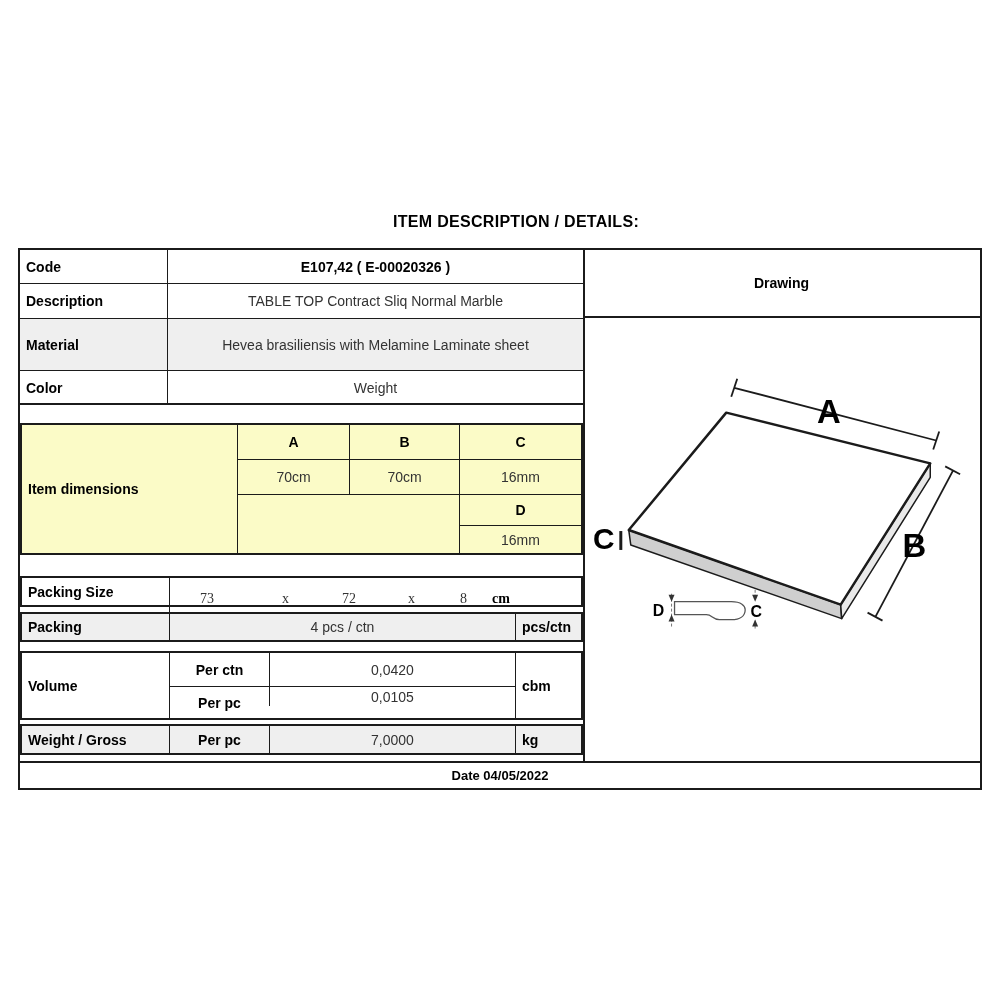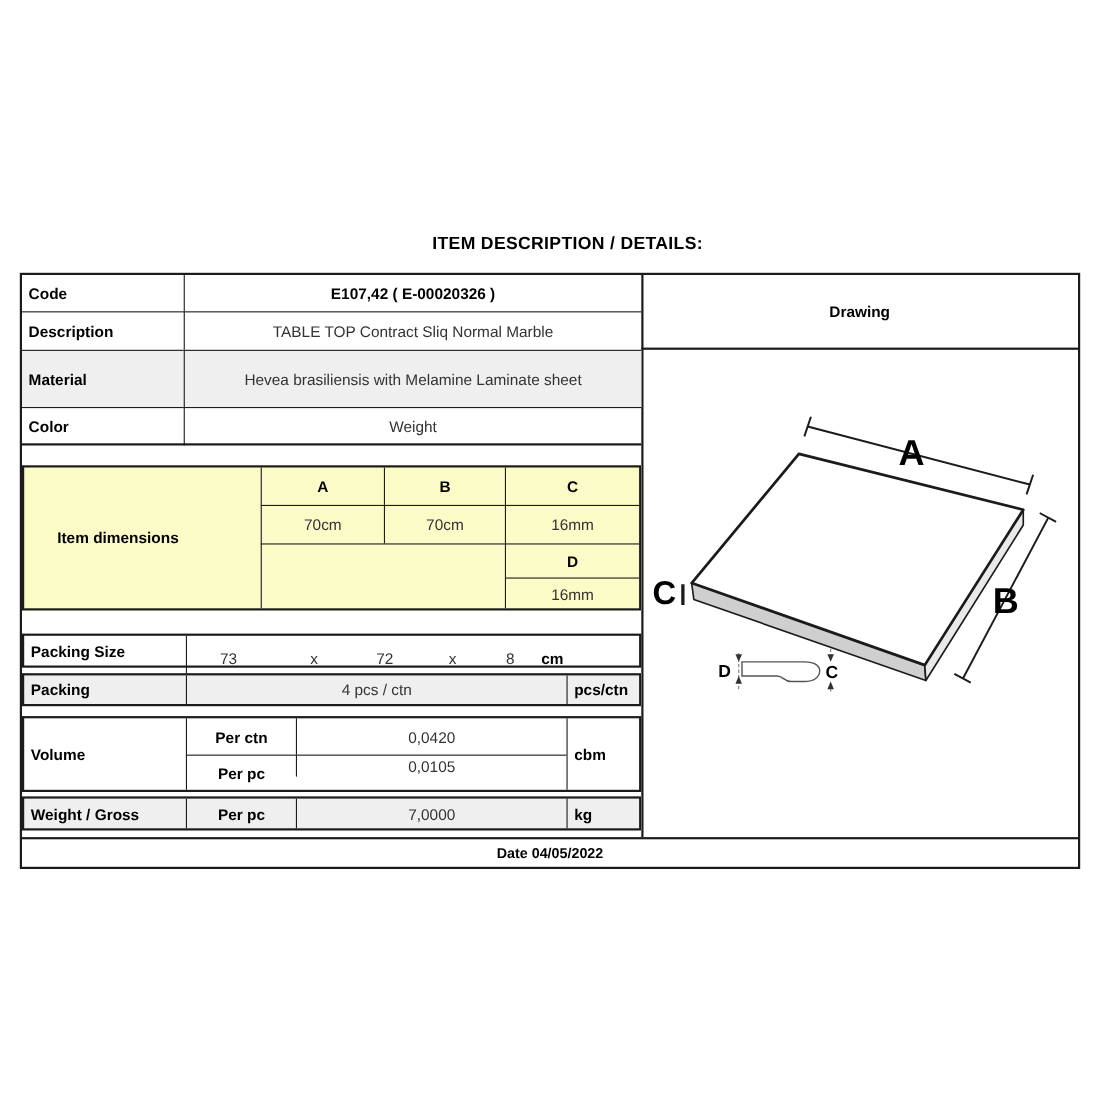--- a/index.html
+++ b/index.html
@@ -53,38 +53,38 @@
       <div class="cell val bl bt" style="left:147px;top:33px;width:416px;height:35px;">TABLE TOP Contract Sliq Normal Marble</div>
 
       <div class="cell lbl bt gray" style="left:0;top:68px;width:147px;height:52px;">Material</div>
       <div class="cell val bl bt gray" style="left:147px;top:68px;width:416px;height:52px;">Hevea brasiliensis with Melamine Laminate sheet</div>
 
       <div class="cell lbl bt" style="left:0;top:120px;width:147px;height:35px;">Color</div>
       <div class="cell val bl bt" style="left:147px;top:120px;width:416px;height:35px;">Weight</div>
     </div>
 
     <div class="block yellow" style="left:0;top:173px;width:563px;height:132px;">
-      <div class="cell lbl" style="left:0;top:0;width:215px;height:128px;margin-left:24px;">Item dimensions</div>
+      <div class="cell lbl" style="left:0;top:0;width:215px;height:128px;">Item dimensions</div>
 
       <div class="cell val bold bl" style="left:215px;top:0;width:112px;height:34px;">A</div>
       <div class="cell val bold bl" style="left:327px;top:0;width:110px;height:34px;">B</div>
       <div class="cell val bold bl" style="left:437px;top:0;width:122px;height:34px;">C</div>
 
       <div class="cell val bl bt" style="left:215px;top:34px;width:112px;height:35px;">70cm</div>
       <div class="cell val bl bt" style="left:327px;top:34px;width:110px;height:35px;">70cm</div>
       <div class="cell val bl bt" style="left:437px;top:34px;width:122px;height:35px;">16mm</div>
 
       <div class="cell bl bt" style="left:215px;top:69px;width:222px;height:59px;"></div>
       <div class="cell val bold bl bt" style="left:437px;top:69px;width:122px;height:31px;">D</div>
       <div class="cell val bl bt" style="left:437px;top:100px;width:122px;height:28px;">16mm</div>
     </div>
 
     <div class="block" style="left:0;top:326px;width:563px;height:31px;">
       <div class="cell lbl" style="left:0;top:0;width:147px;height:27px;">Packing Size</div>
-      <div class="cell bl" style="left:147px;top:0;width:412px;height:41px;">
+      <div class="cell bl" style="left:147px;top:0;width:412px;height:41px;font-family:Liberation Serif, serif;">
         <span class="val" style="position:absolute;left:30px;color:#333;">73</span>
         <span class="val" style="position:absolute;left:112px;color:#333;">x</span>
         <span class="val" style="position:absolute;left:172px;color:#333;">72</span>
         <span class="val" style="position:absolute;left:238px;color:#333;">x</span>
         <span class="val" style="position:absolute;left:290px;color:#333;">8</span>
         <span class="bold" style="position:absolute;left:322px;">cm</span>
       </div>
     </div>
 
     <div class="block gray" style="left:0;top:362px;width:563px;height:30px;">

